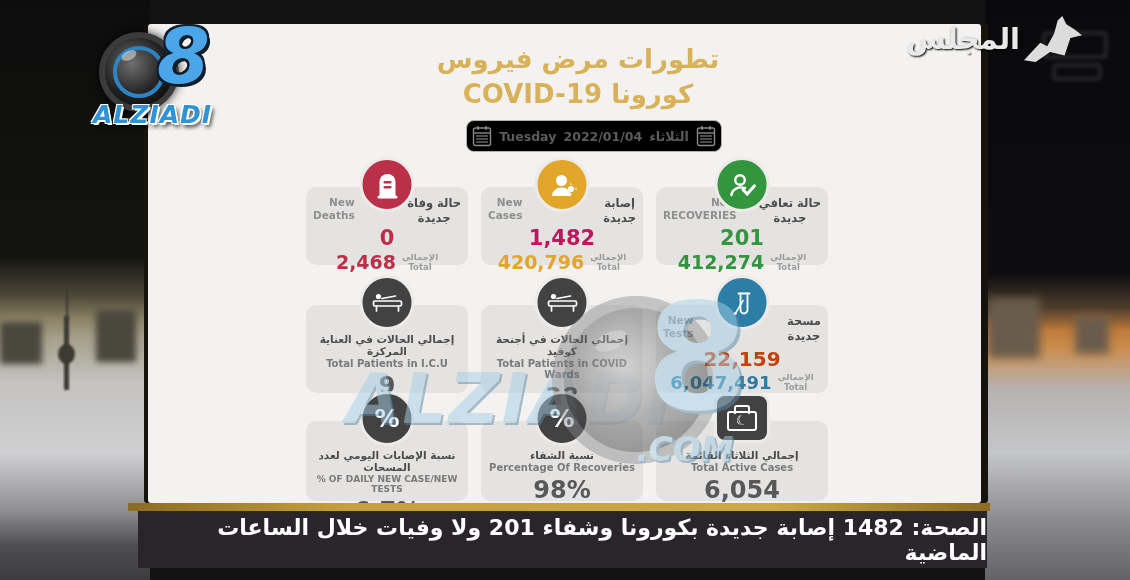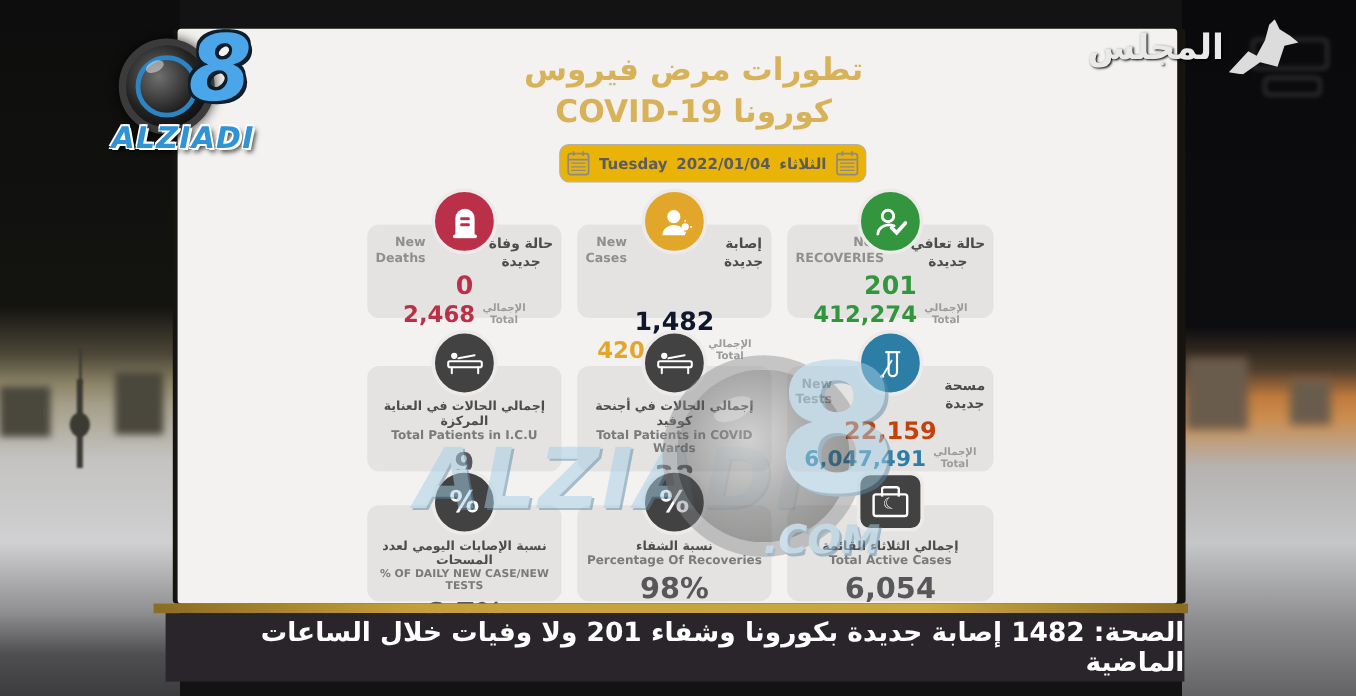--- a/index.html
+++ b/index.html
@@ -37,21 +37,21 @@
   .corner-name { position:absolute; left:0; top:74px; font-size:25px; font-weight:bold; font-style:italic; letter-spacing:1px; color:#2f93d6;
     text-shadow:2px 2px 0 #fff,-1px -1px 0 #fff,1px -1px 0 #fff,-1px 1px 0 #fff,3px 4px 4px rgba(0,0,0,.8); }
 
   
   .card { position:absolute; left:148px; top:24px; width:833px; height:479px; background:#f3f2f0; border-radius:3px;
     box-shadow:7px 0 0 #17140f, -4px 0 0 #17140f; z-index:2; }
 
   .title { position:absolute; left:245px; top:18px; width:370px; text-align:center; direction:rtl;
     color:#d8b258; font-size:26px; font-weight:bold; line-height:1.35; }
 
-  .date-pill { position:absolute; left:318px; top:96px; width:256px; height:32px; background:#eab308;
+  .date-pill { position:absolute; left:318px; top:96px; width:256px; height:32px; background:#000000;
     border:1px solid #b3b0ac; border-radius:8px; display:flex; align-items:center; justify-content:space-between;
     padding:0 5px; color:#5c5c5c; font-size:12.5px; font-weight:bold; }
 
   .ministry { position:absolute; left:562px; top:8px; width:140px; text-align:center; }
   .ministry-name { margin-top:4px; font-size:12.5px; color:#9a9a9a; direction:rtl; }
   .ministry-dept { margin-top:2px; font-size:15px; font-weight:bold; color:#343434; direction:rtl; }
 
   
   .moh { position:relative; width:74px; height:74px; margin:0 auto; }
   .moh-ring { position:absolute; inset:2px; border-radius:50%; border:7px solid #ce2b35; }
@@ -241,21 +241,21 @@
                   <line x1="27.7" y1="18" x2="29.1" y2="18"></line>
               </g>
             </svg>
           </div>
           <div class="labels">
             <span class="label-en">New
 Cases</span>
             <span class="label-ar">إصابة
 جديدة</span>
           </div>
-          <div class="value" style="color: #0f172a; margin-top: 30px;">1,482</div>
+          <div class="value" style="color: #be185d;">1,482</div>
           <div class="total-row">
             <span class="total" style="color: rgb(226, 166, 43);">420,796</span>
             <span class="total-label">
               <span>الإجمالي</span>
                 <span>Total</span>
             </span>
           </div>
         </div>
 
         <div class="statbox counter">

